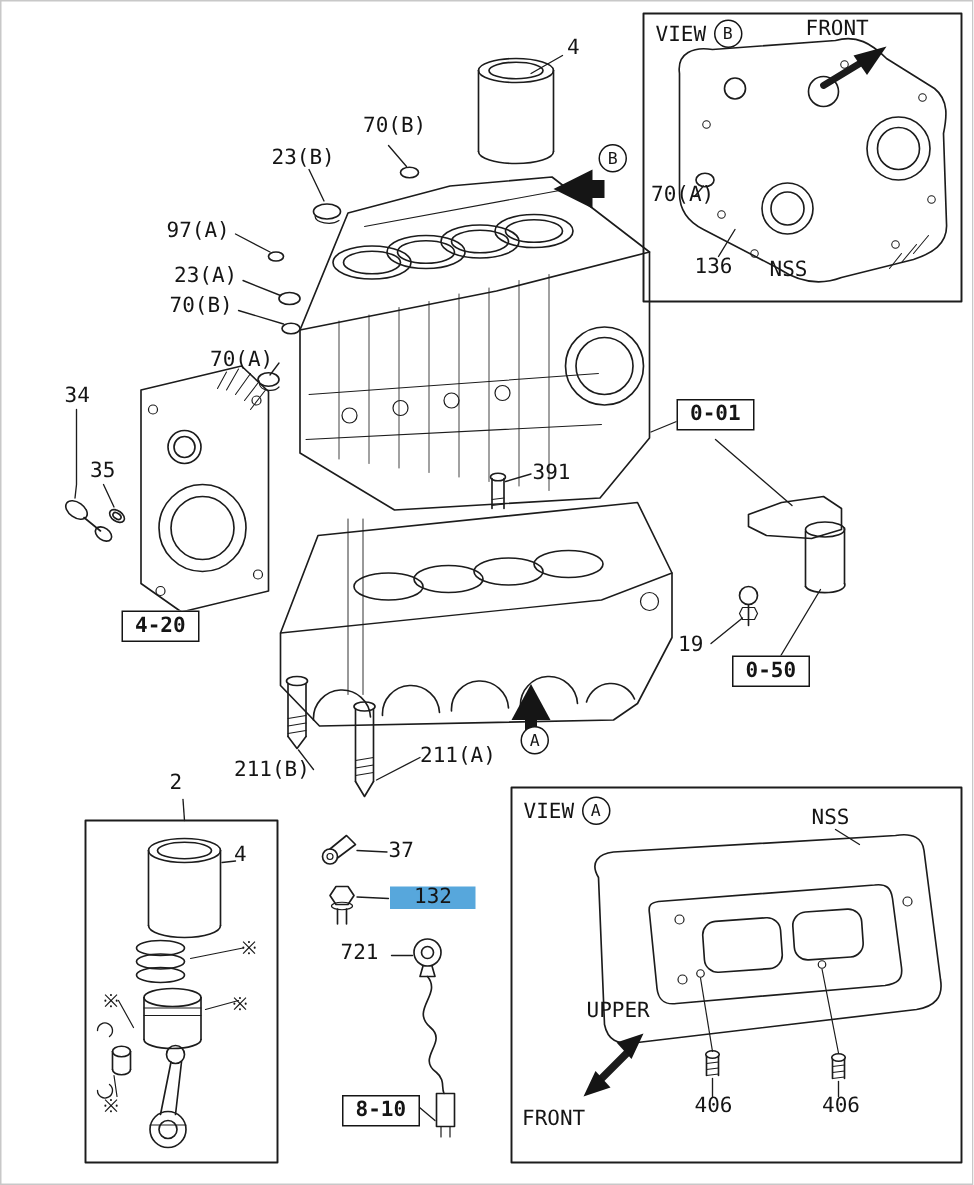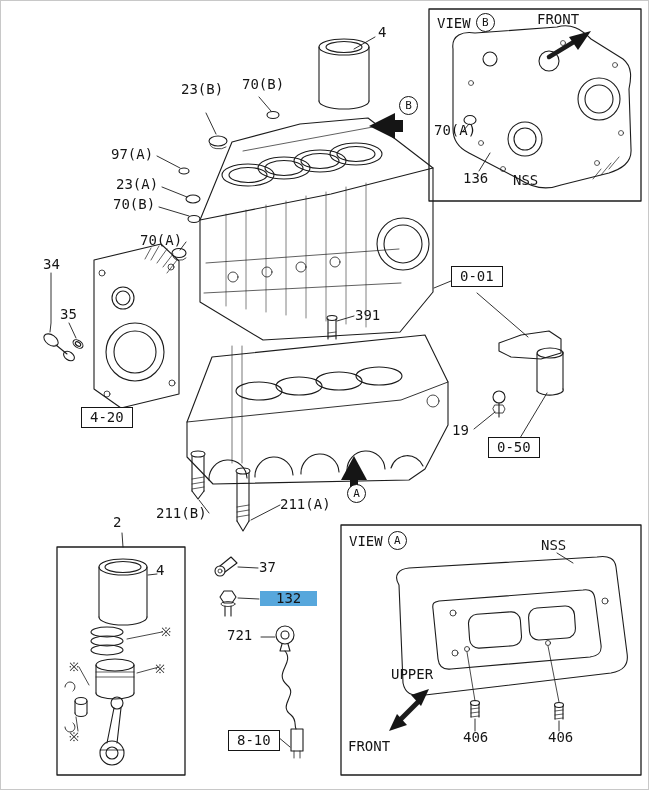--- a/index.html
+++ b/index.html
@@ -8,21 +8,21 @@
     font-family:"DejaVu Sans Mono","Liberation Mono",monospace;
     border:1px solid #c8c8c8;box-sizing:border-box;overflow:hidden;
   }
   svg.art{position:absolute;left:0;top:0;}
   .lbl{
     position:absolute;font-size:14px;color:#151515;white-space:nowrap;
     line-height:15px;letter-spacing:0;
   }
   .ref{
     position:absolute;font-size:14px;color:#151515;white-space:nowrap;
-    border:1.7px solid #151515;padding:2px 8px;background:#fff;line-height:15px;
+    border:1.7px solid #151515;padding:2px 8px;background:#fff;line-height:15px;font-weight:bold;
   }
   .hl{background:#57a7dc;padding:0 16px;}
   .circ{
     position:absolute;width:17px;height:17px;border:1.4px solid #151515;
     border-radius:50%;font-size:11px;color:#151515;display:flex;
     align-items:center;justify-content:center;background:#fff;line-height:1;
   }
   .vtitle{position:absolute;display:flex;align-items:center;gap:5px;
     font-size:14px;color:#151515;}
   .vtitle .c{
@@ -269,21 +269,21 @@
     <line x1="99" y1="749" x2="123" y2="749" stroke-width="0.8"></line>
     <line x1="161" y1="631" x2="126" y2="638" stroke-width="0.8"></line>
     <line x1="158" y1="666" x2="136" y2="672" stroke-width="0.8"></line>
     <line x1="78" y1="666" x2="88" y2="684" stroke-width="0.8"></line>
     <line x1="77" y1="730" x2="75" y2="716" stroke-width="0.8"></line>
   </g>
 </svg>
 
   <span class="lbl" style="left:377px;top:24px">4</span>
   <span class="lbl" style="left:241px;top:76px">70(B)</span>
-  <span class="lbl" style="left:180px;top:81px">23(B)</span>
+  <span class="lbl" style="left:180px;top:97px">23(B)</span>
   <span class="lbl" style="left:110px;top:146px">97(A)</span>
   <span class="lbl" style="left:115px;top:176px">23(A)</span>
   <span class="lbl" style="left:112px;top:196px">70(B)</span>
   <span class="lbl" style="left:139px;top:232px">70(A)</span>
   <span class="lbl" style="left:42px;top:256px">34</span>
   <span class="lbl" style="left:59px;top:306px">35</span>
   <span class="lbl" style="left:354px;top:307px">391</span>
   <span class="lbl" style="left:451px;top:422px">19</span>
   <span class="lbl" style="left:155px;top:505px">211(B)</span>
   <span class="lbl" style="left:279px;top:496px">211(A)</span>

